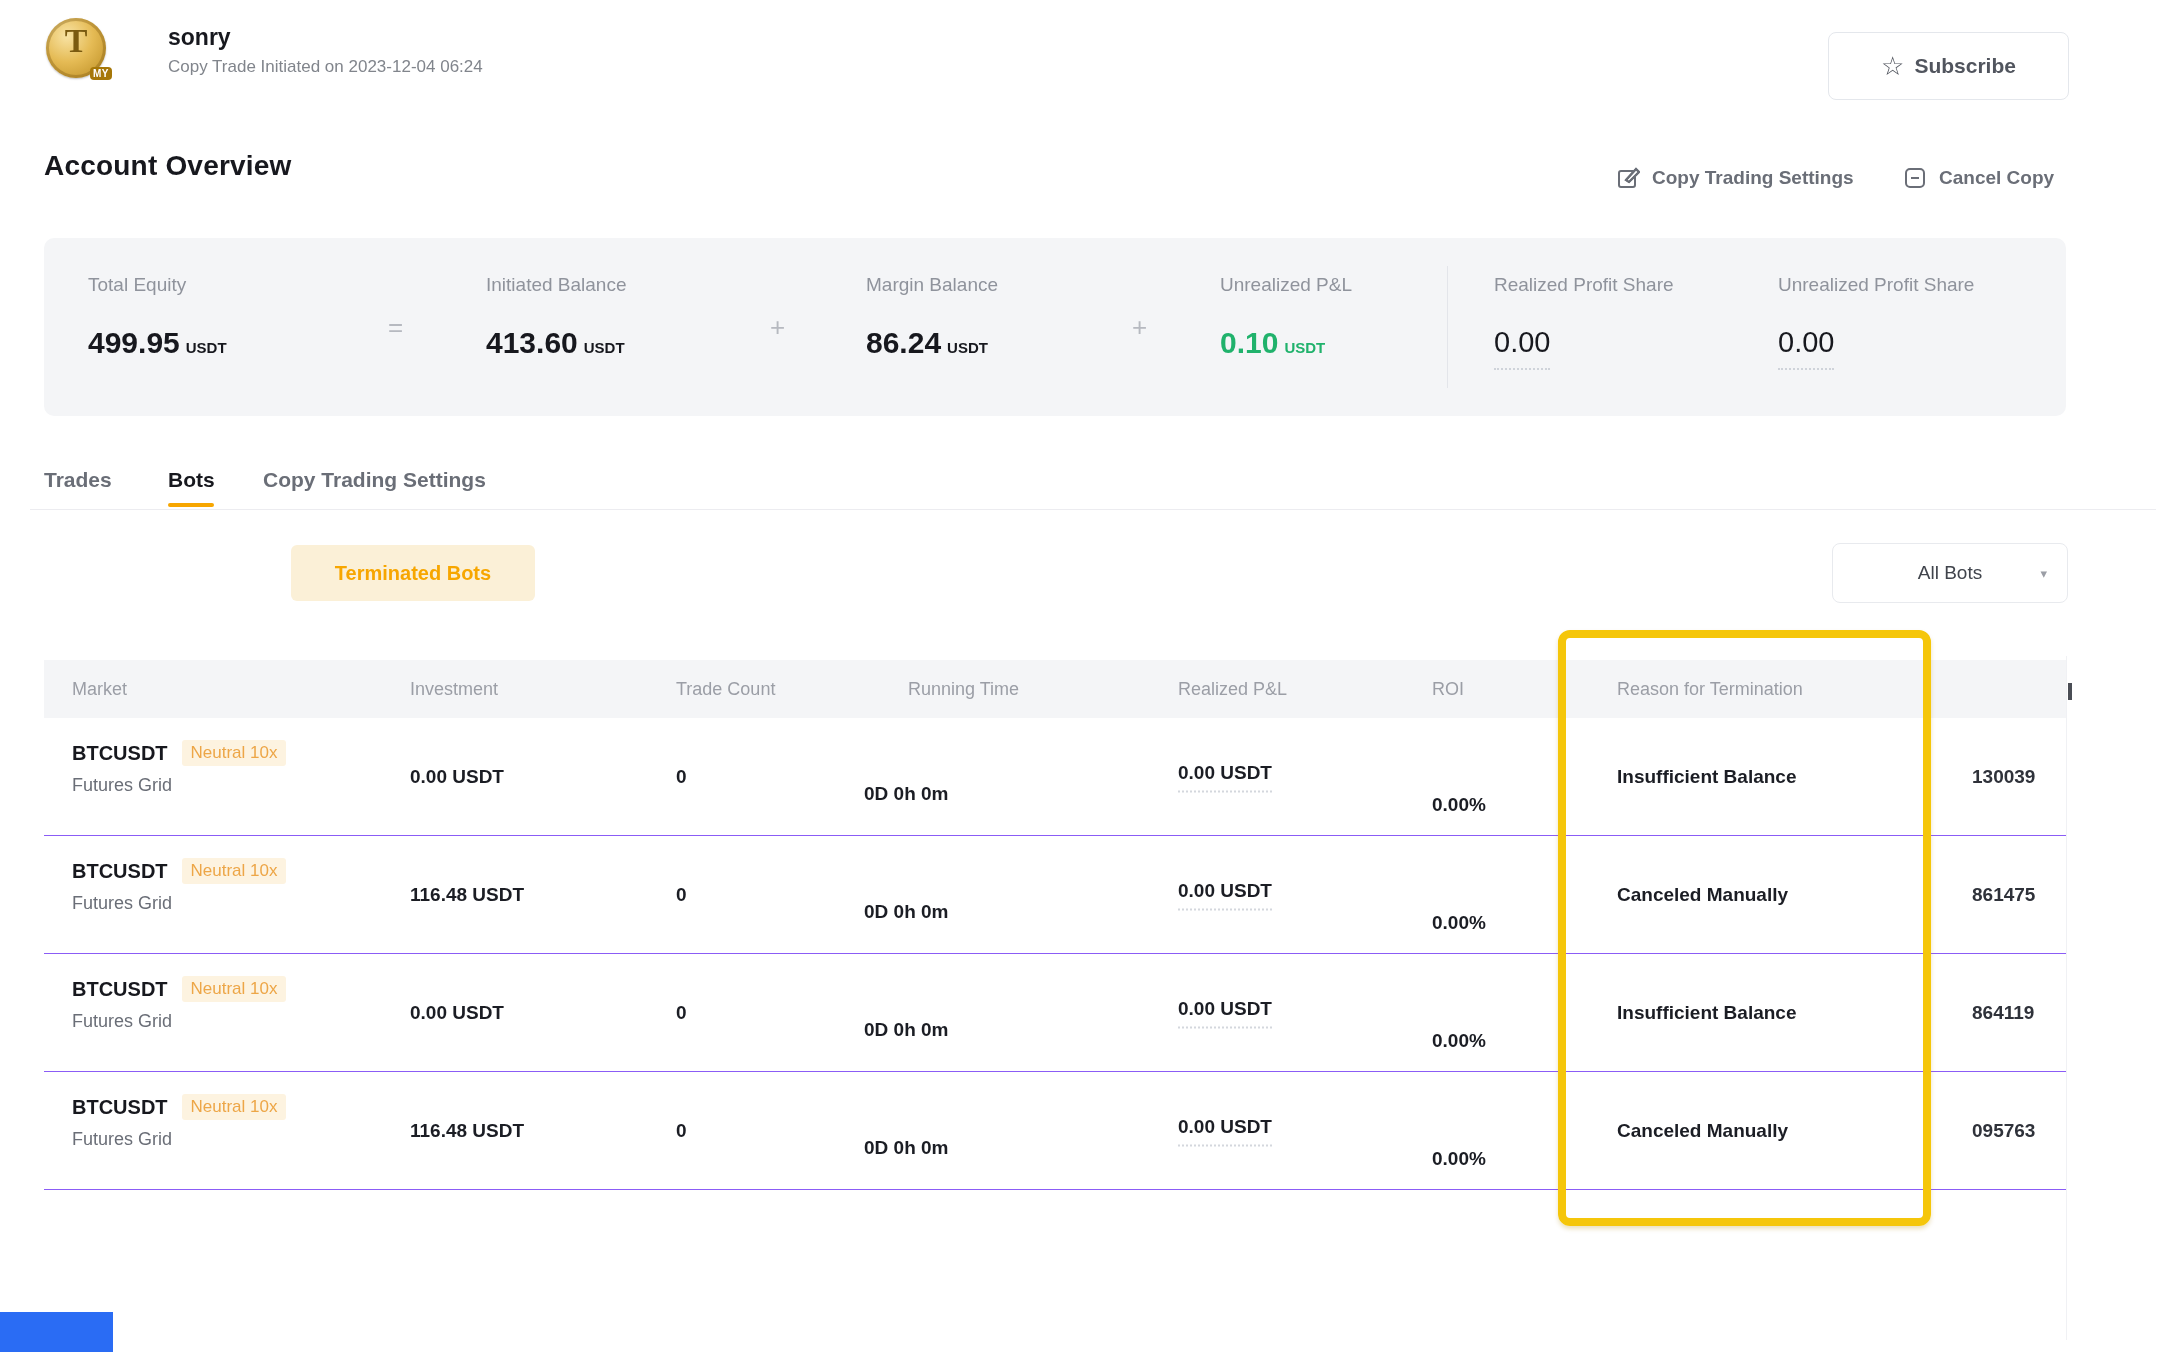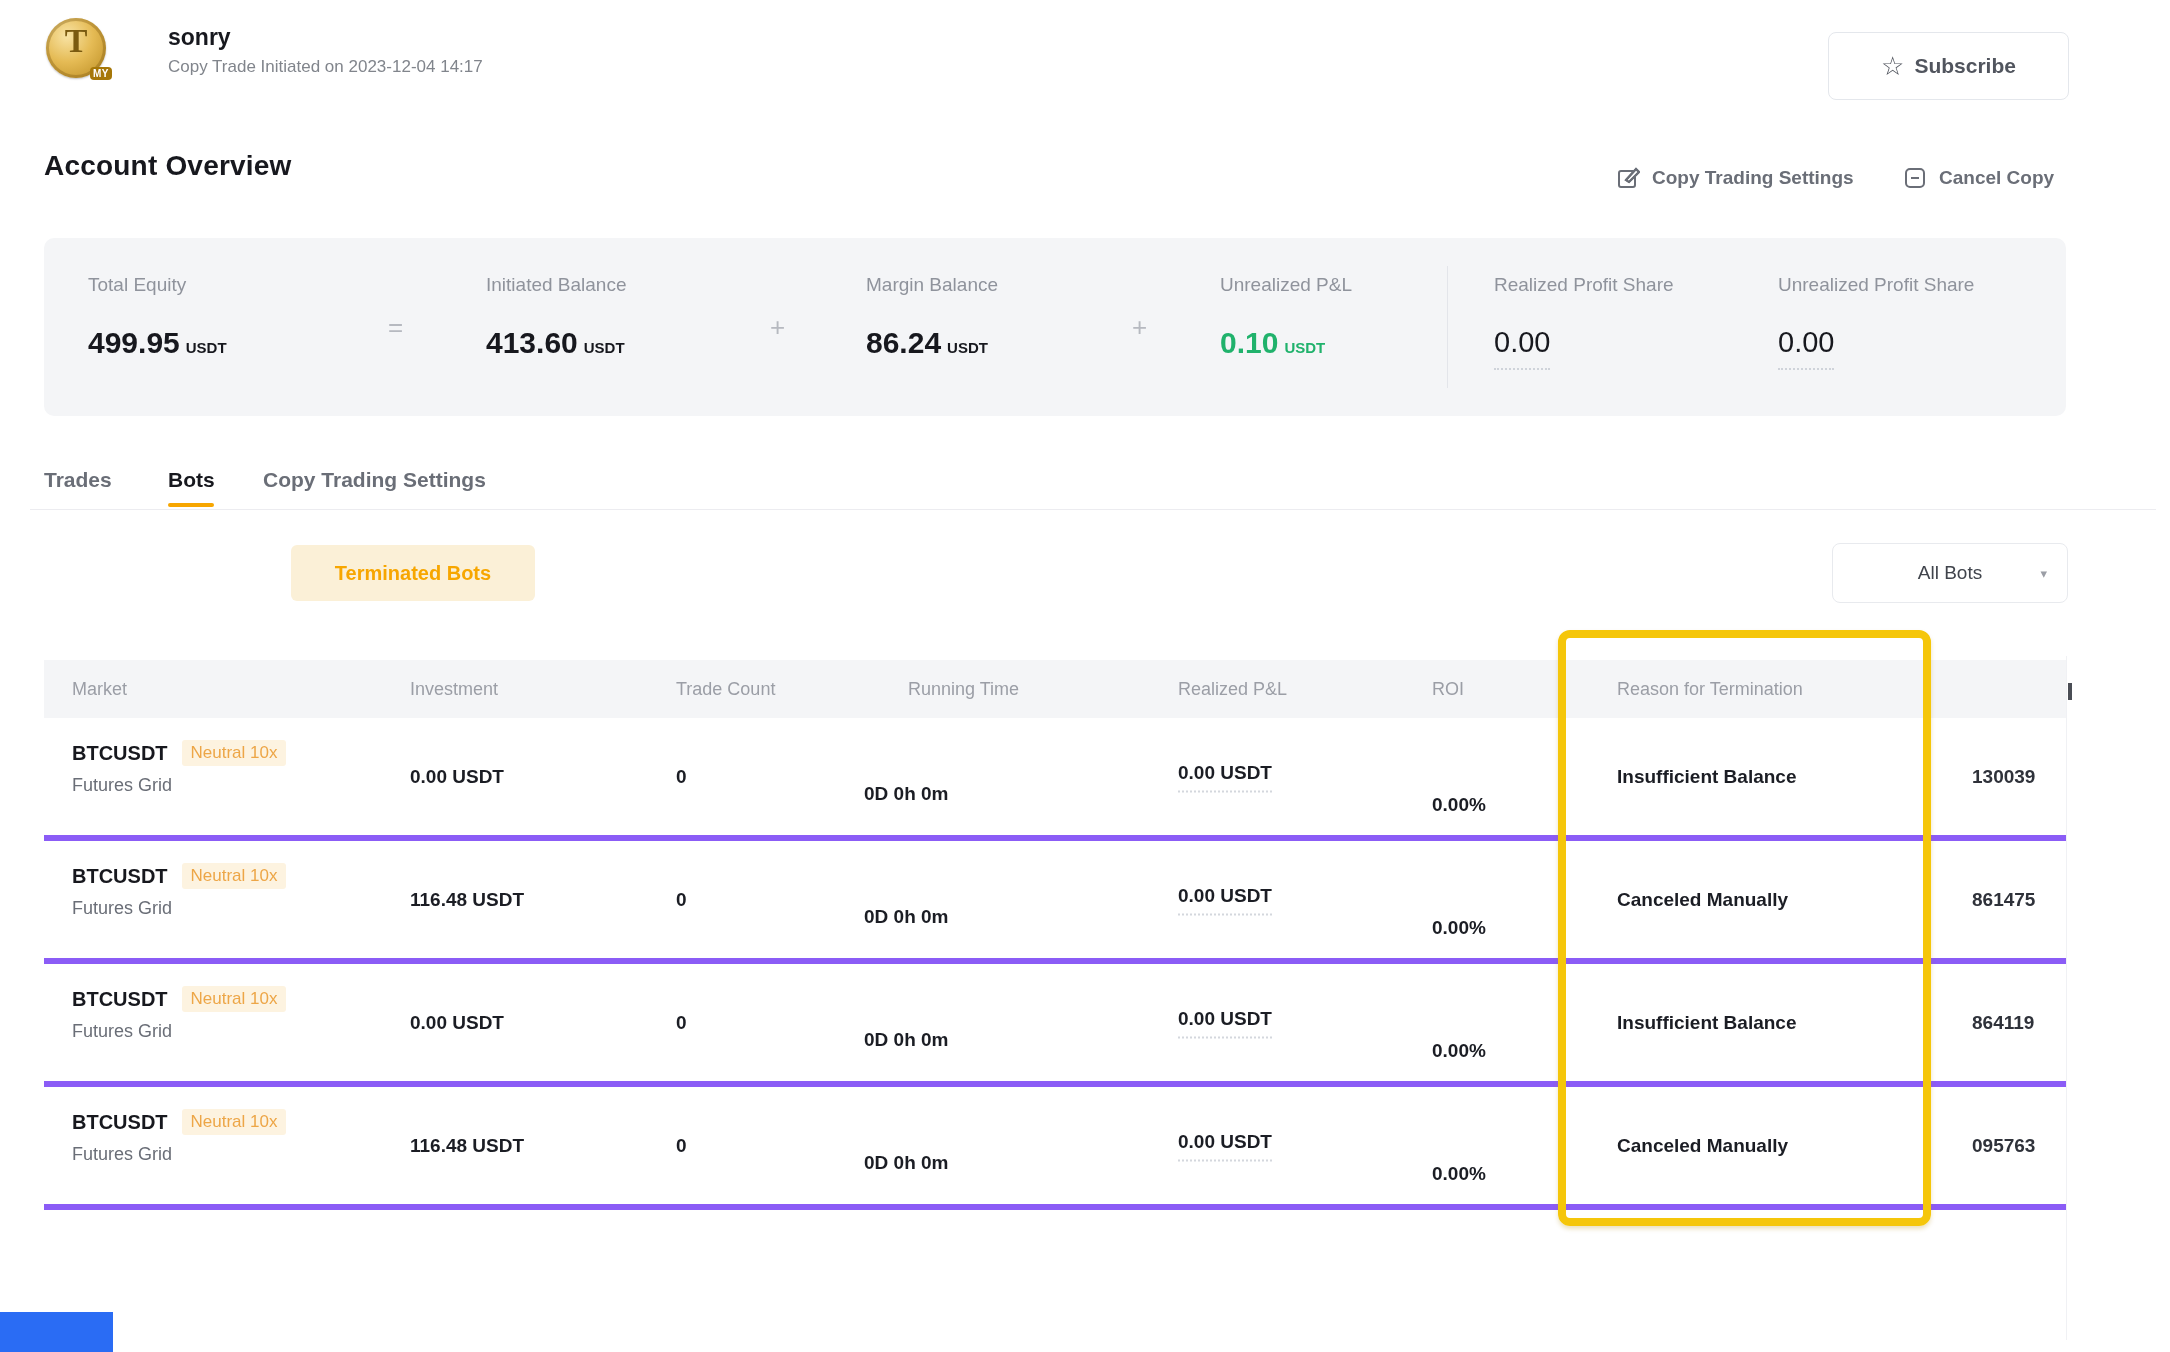--- a/index.html
+++ b/index.html
@@ -56,21 +56,21 @@
   .select{left:1832px;top:543px;width:234px;height:58px;background:#fff;border:1px solid #e8eaee;
         border-radius:8px;display:flex;align-items:center;justify-content:center;cursor:pointer;}
   .select .val{font-size:19px;color:#40444c;}
   .select .caret{position:absolute;right:20px;top:50%;transform:translateY(-50%);
         font-size:13px;color:#9b9ea6;}
 
   
   .thead{left:44px;top:660px;width:2022px;height:58px;background:#f4f5f7;}
   .th{position:absolute;top:50%;transform:translateY(-50%);font-size:18px;color:#9b9ea6;white-space:nowrap;}
   .tbody{left:44px;top:718px;width:2022px;}
-  .trow{position:relative;width:100%;height:117px;border-bottom:6px solid #8b5cf6;}
+  .trow{position:relative;width:100%;height:117px;border-bottom:1px solid #8b5cf6;}
   .cell{position:absolute;top:50%;transform:translateY(-50%);font-size:19px;font-weight:bold;
         color:#1b1d24;white-space:nowrap;}
   .c-market{left:28px;transform:none;top:22px;font-weight:normal;}
   .m-top{display:flex;align-items:center;gap:14px;}
   .m-sym{font-size:20px;font-weight:bold;color:#17181e;}
   .m-badge{background:#fdf3e0;color:#eda647;font-size:17px;padding:3px 9px;border-radius:3px;}
   .m-sub{margin-top:9px;font-size:18px;color:#6a6e77;}
   .c-invest{left:366px;}
   .c-count{left:632px;}
   .c-time{left:820px;margin-top:17px;}
@@ -91,21 +91,21 @@
 </head>
 <body>
 
 <div class="page">
 
   <div class="abs avatar">
     <div class="avatar-glyph">T</div>
     <div class="avatar-badge">MY</div>
   </div>
   <div class="abs trader-name">sonry</div>
-  <div class="abs trader-sub">Copy Trade Initiated on 2023-12-04 14:17</div>
+  <div class="abs trader-sub">Copy Trade Initiated on 2023-12-04 06:24</div>
 
   <div class="abs subscribe-btn">
     <span class="star">☆</span>
     <span class="lbl">Subscribe</span>
   </div>
 
   <div class="abs page-title">Account Overview</div>
 
   <div class="abs hdr-link link-cts">
     <span>

